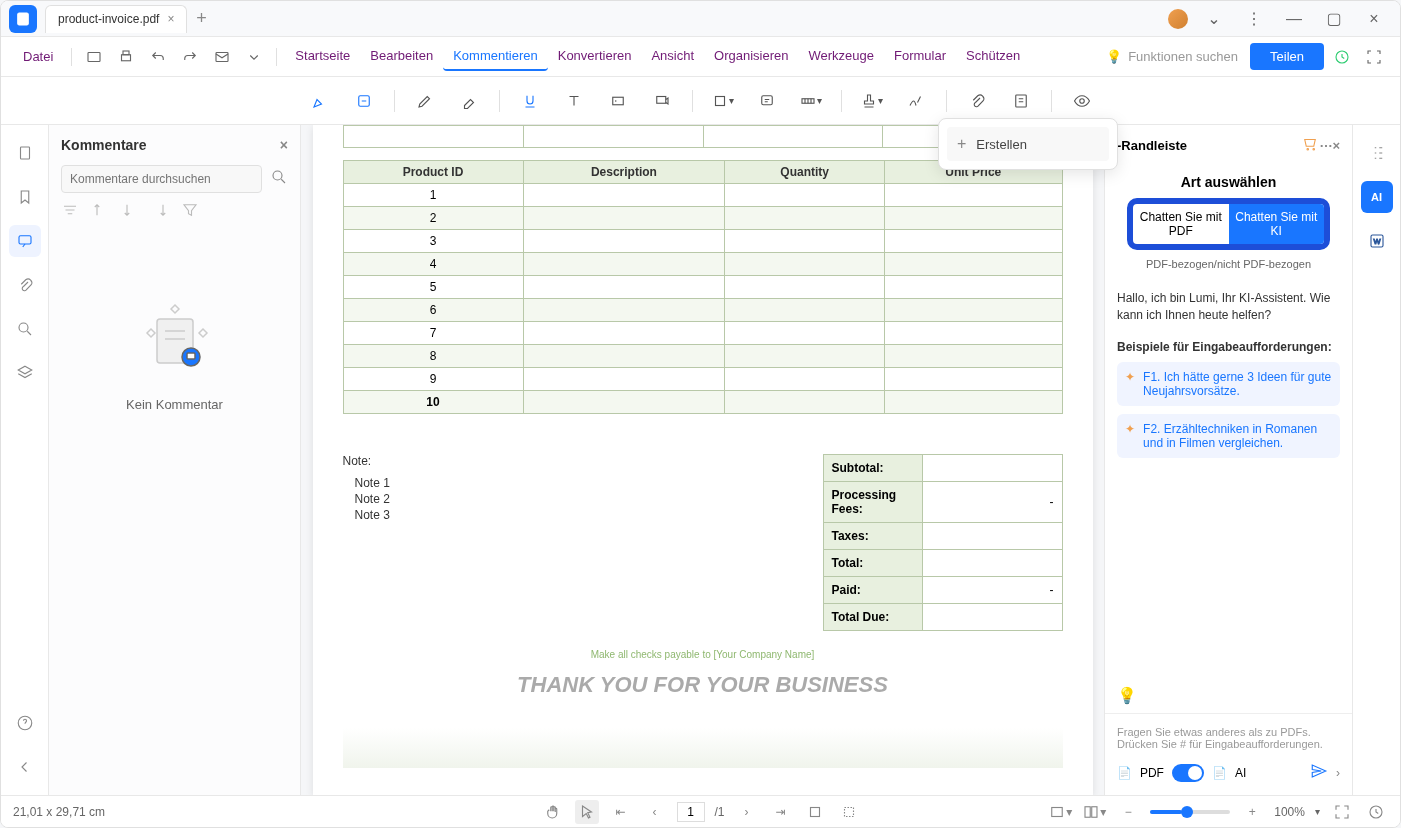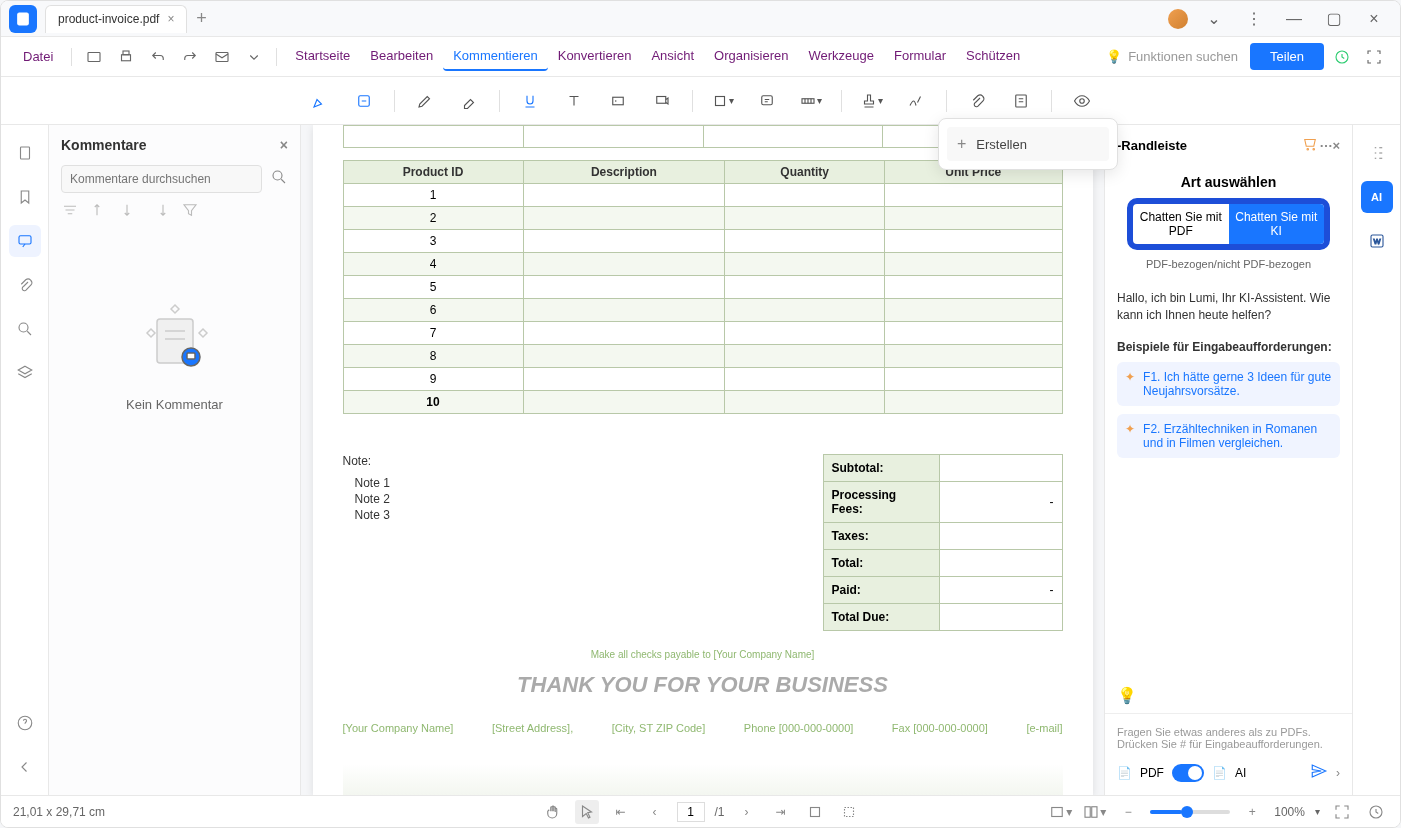--- a/index.html
+++ b/index.html
@@ -41,21 +41,21 @@
 .ptable{width:100%;border-collapse:collapse;font-size:12px}
 .ptable th{background:#e8f0df;border:1px solid #b8c8a8;padding:4px 8px;font-weight:bold;color:#333}
 .ptable td{border:1px solid #b8c8a8;padding:4px 8px;text-align:center;height:20px}
 .ptable tr:nth-child(even) td{background:#f4f8f0}
 .note-section{margin-top:40px;display:flex;justify-content:space-between}
 .notes{font-size:12px;color:#333}
 .notes .label{margin-bottom:8px}
 .notes .item{margin-left:12px;margin-bottom:2px}
 .totals{width:240px;border-collapse:collapse;font-size:12px}
 .totals td{border:1px solid #b8c8a8;padding:6px 8px}
-.totals td:first-child{background:#e8f0df;font-weight:bold;width:116px}
+.totals td:first-child{background:#e8f0df;font-weight:bold;width:99px}
 .totals td:last-child{text-align:right}
 .checks{text-align:center;color:#8fb870;font-size:10px;margin-top:18px}
 .thanks{text-align:center;color:#aaa;font-size:22px;font-style:italic;font-weight:600;margin-top:12px}
 .footer-info{display:flex;justify-content:space-between;color:#8fb870;font-size:11px;margin-top:24px}
 .rightbar{width:48px;background:#fff;border-left:1px solid #e8e8e8;display:flex;flex-direction:column;align-items:center;padding-top:12px;gap:12px}
 .rightbar .icon{width:32px;height:32px;display:flex;align-items:center;justify-content:center;cursor:pointer;border-radius:6px}
 .ai-panel{width:248px;background:#fff;border-left:1px solid #e8e8e8;display:flex;flex-direction:column}
 .ai-header{display:flex;align-items:center;padding:10px 12px;font-size:13px;font-weight:600;gap:0}
 .ai-header .spacer{flex:1}
 .ai-tabs-label{text-align:center;font-size:14px;font-weight:bold;padding:8px}
@@ -485,28 +485,20 @@
                 </tr>
             <tr>
                   <td>Total Due:</td>
                   <td></td>
                 </tr>
           </tbody>
             </table>
         </div>
         <div class="checks">Make all checks payable to [Your Company Name]</div>
         <div class="thanks">THANK YOU FOR YOUR BUSINESS</div>
-        <div class="footer-info" id="footer-info">
-            <span>[Your Company Name]</span>
-            <span>[Street Address],</span>
-            <span>[City, ST ZIP Code]</span>
-            <span>Phone [000-000-0000]</span>
-            <span>Fax [000-000-0000]</span>
-            <span>[e-mail]</span>
-          </div>
         <div style="height:40px;background:linear-gradient(#fff,#f0f4ec);margin-top:30px"></div>
       </div>
     </div>
 
     <div class="ai-panel">
       <div class="ai-header">
         <span>-Randleiste</span>
         <span class="spacer"></span>
         <span style="color:#f0a050"><svg viewBox="0 0 24 24">
               <path d="M5 6h14l-2 9H7L5 6zM9 20a1 1 0 100-2 1 1 0 000 2zM17 20a1 1 0 100-2 1 1 0 000 2z"></path>

